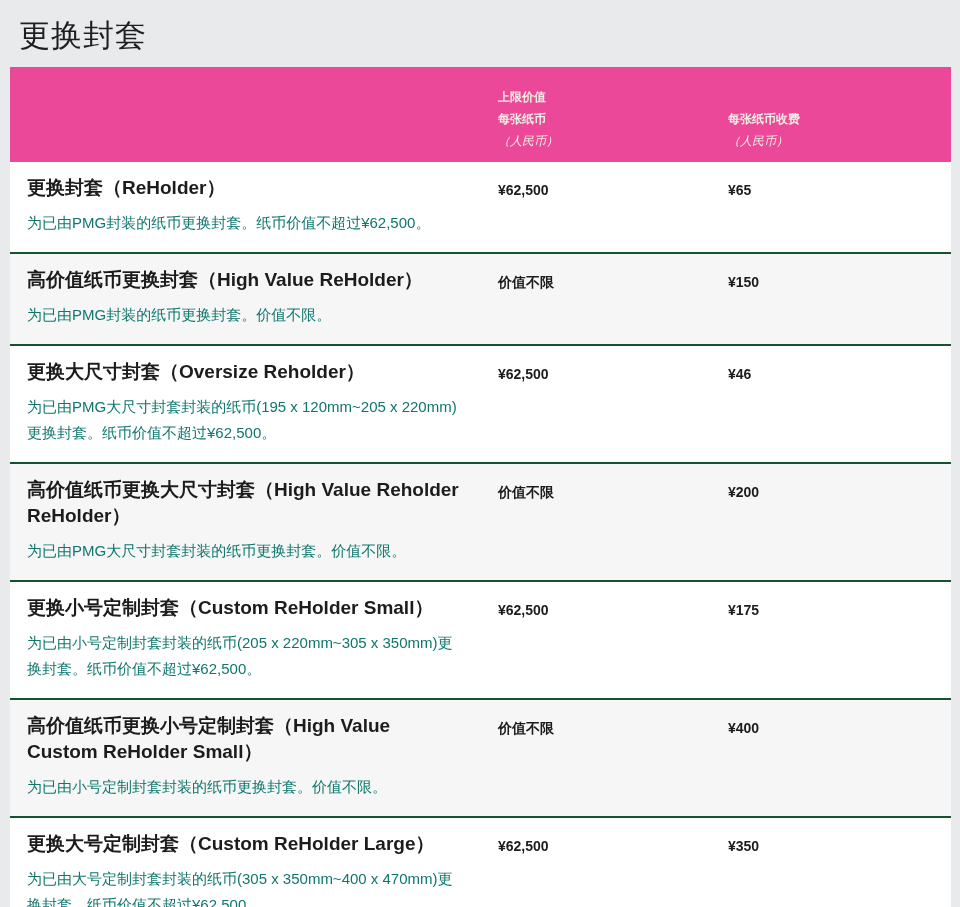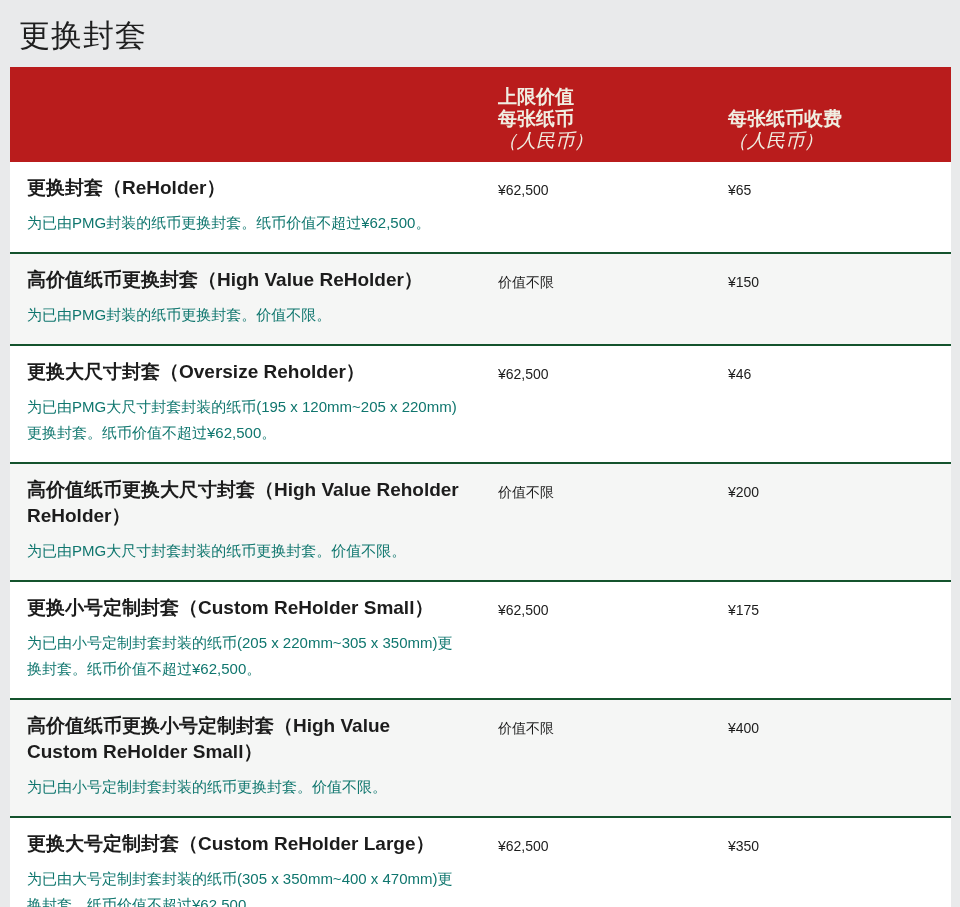--- a/index.html
+++ b/index.html
@@ -31,23 +31,23 @@
     border-collapse: collapse;
     table-layout: fixed;
     width: 941px;
     margin: 13px 0 0 10px;
   }
   col.c1 { width: 478px; }
   col.c2 { width: 230px; }
   col.c3 { width: 233px; }
 
   thead th {
-    background: #b91c1c;
+    background: #ec4899;
     color: #f0eee2;
-    font-size: 19px;
+    font-size: 12px;
     font-weight: 700;
     text-align: left;
     vertical-align: bottom;
     padding: 0 10px 10px 10px;
     height: 85px;
     line-height: 22px;
   }
   thead th .sub {
     font-style: italic;
     font-weight: 400;
@@ -71,21 +71,21 @@
   }
   .service-desc {
     font-size: 15px;
     color: #0f766e;
     margin: 9px 0 0 0;
     line-height: 26px;
   }
   td.value-cell {
     padding: 19px 10px 10px 10px;
     font-size: 14px;
-    font-weight: 400;
+    font-weight: 700;
     color: #1c1c1c;
     line-height: 18px;
   }
 </style>
 </head>
 <body>
 
 <div class="page">
   <h1 class="page-title">更换封套</h1>
 

